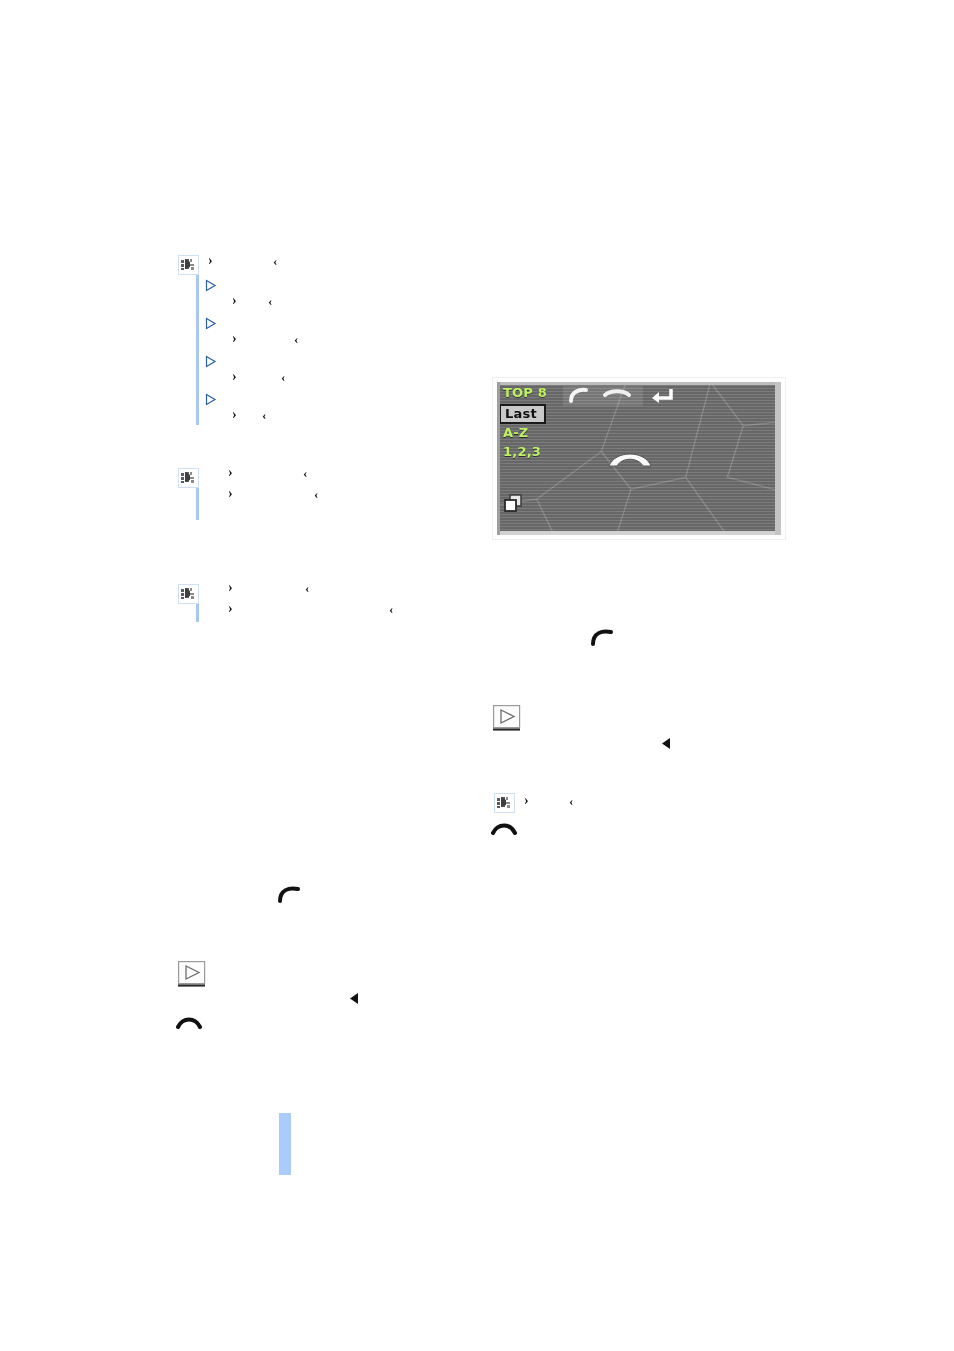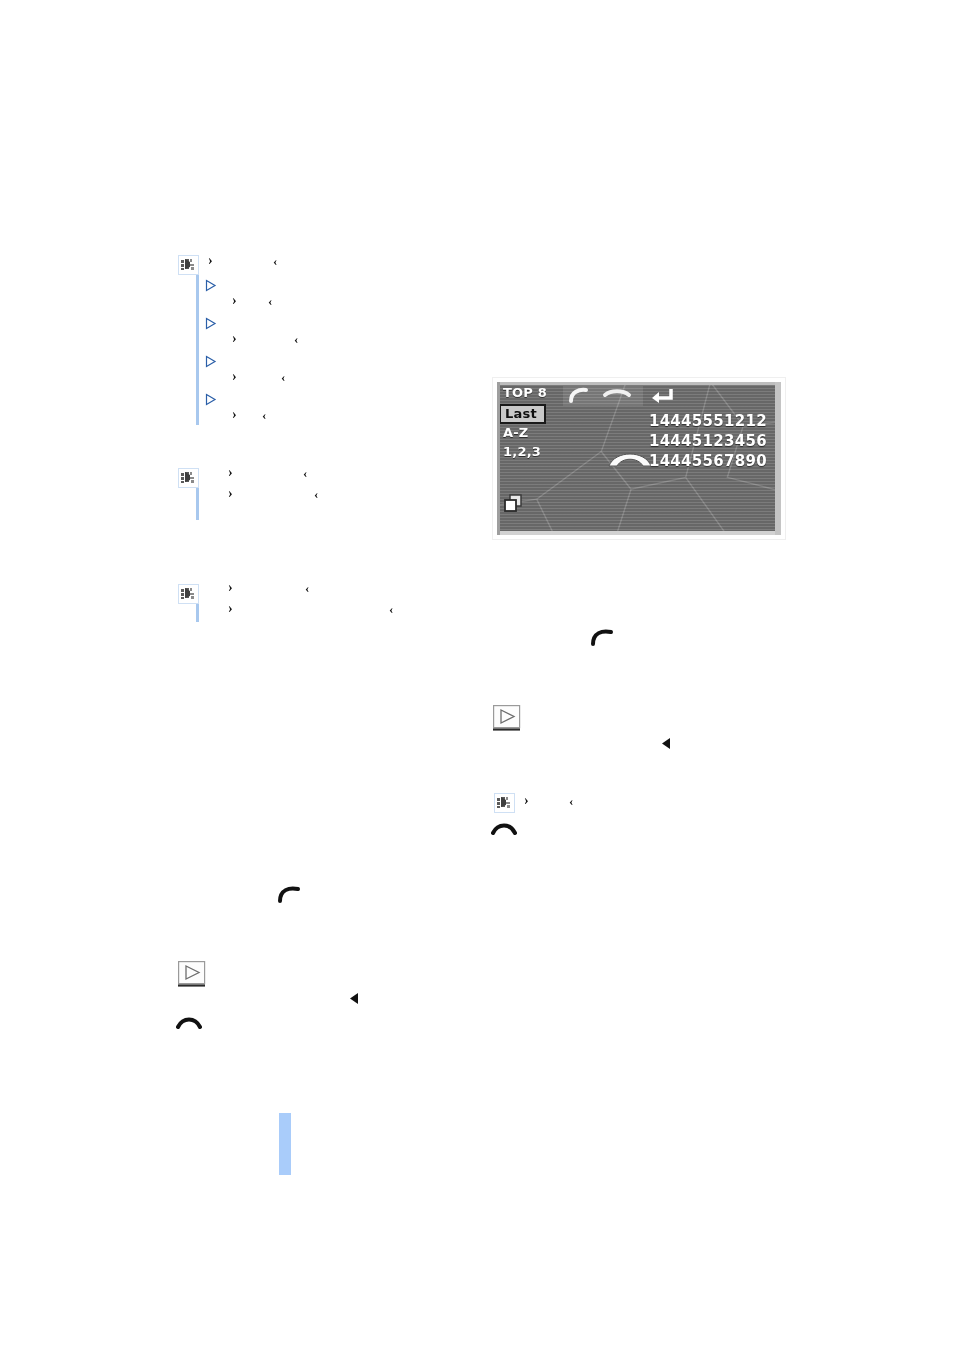--- a/index.html
+++ b/index.html
@@ -77,21 +77,21 @@
     pointer-events:none;
   }
   .map-lines{position:absolute;inset:0;opacity:.75;}
   .dev-menu{
     position:absolute;left:0;top:2px;width:62px;
   }
   .dev-menu-item{
     font-family:"DejaVu Sans", sans-serif;
     font-weight:700;
     font-size:13px;
-    color:#ffffff;
+    color:#bef264;
     letter-spacing:.2px;
     padding:1px 5px 1px 6px;
     line-height:1.28;
     text-shadow:0 1px 0 rgba(0,0,0,.55);
   }
   .dev-menu-item.selected{
     background:#c9c9c9;
     color:#101010;
     text-shadow:none;
     border:2px solid #1a1a1a;
@@ -297,25 +297,20 @@
           <path d="M10 7 L3 13 L10 18 Z" fill="#ffffff"></path>
         </svg>
       </div>
 
       <div class="dev-bigphone">
         <svg width="50" height="28" viewBox="0 0 50 28">
           <path d="M4 22 C10 6, 40 6, 46 22 L38 22 C33 13, 17 13, 12 22 Z" fill="#fafafa" stroke="#555" stroke-width="1"></path>
         </svg>
       </div>
 
-      <div class="dev-numbers">
-        <div class="dev-number">14445551212</div>
-        <div class="dev-number">14445123456</div>
-        <div class="dev-number">14445567890</div>
-      </div>
 
       <div class="dev-copyicon">
         <svg width="24" height="24" viewBox="0 0 24 24">
           <rect x="7" y="3" width="11" height="11" fill="#e8e8e8" stroke="#3a3a3a" stroke-width="1.5"></rect>
           <rect x="2" y="8" width="11" height="11" fill="#ffffff" stroke="#2a2a2a" stroke-width="1.8"></rect>
         </svg>
       </div>
 
       <div class="dev-frame-t"></div>
       <div class="dev-frame-b"></div>

